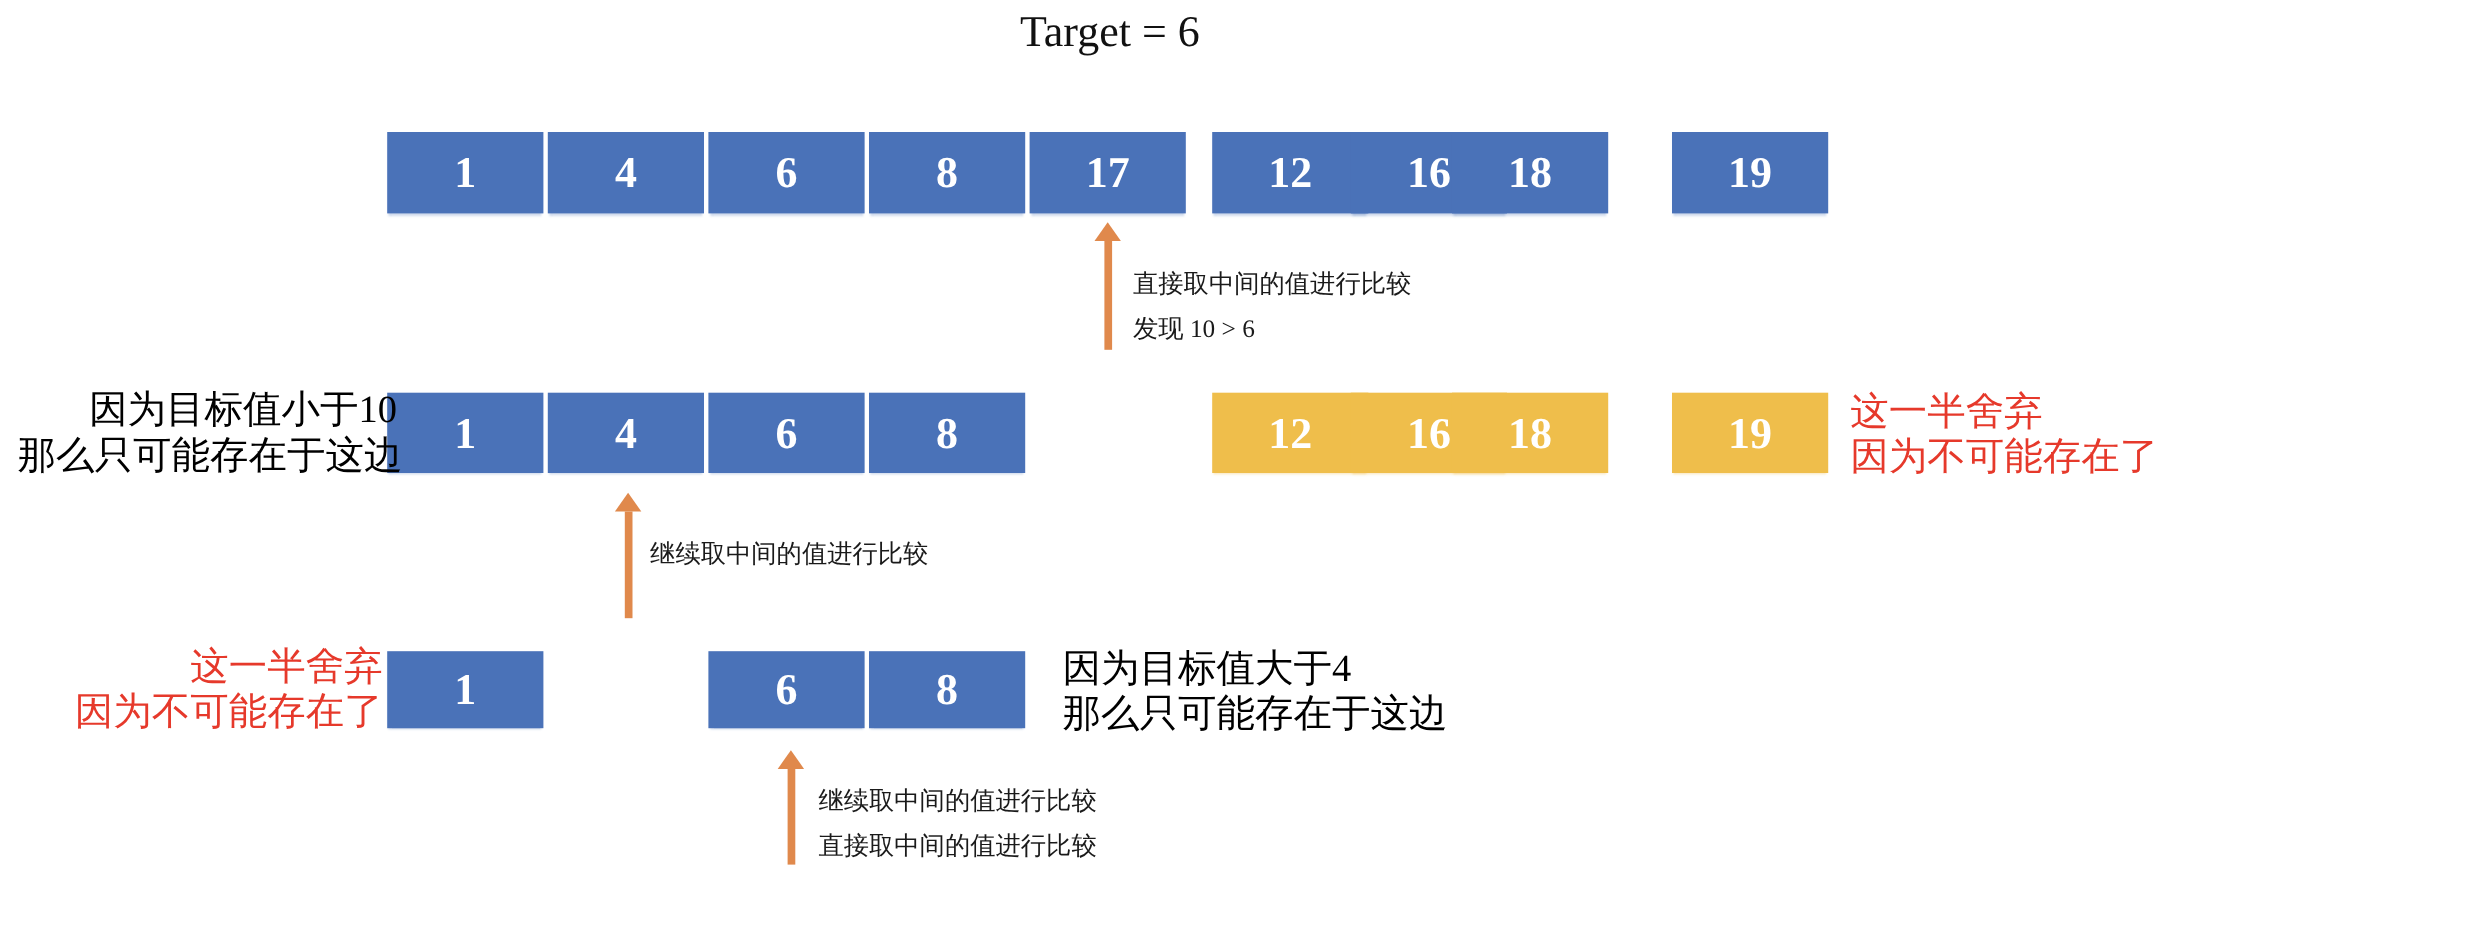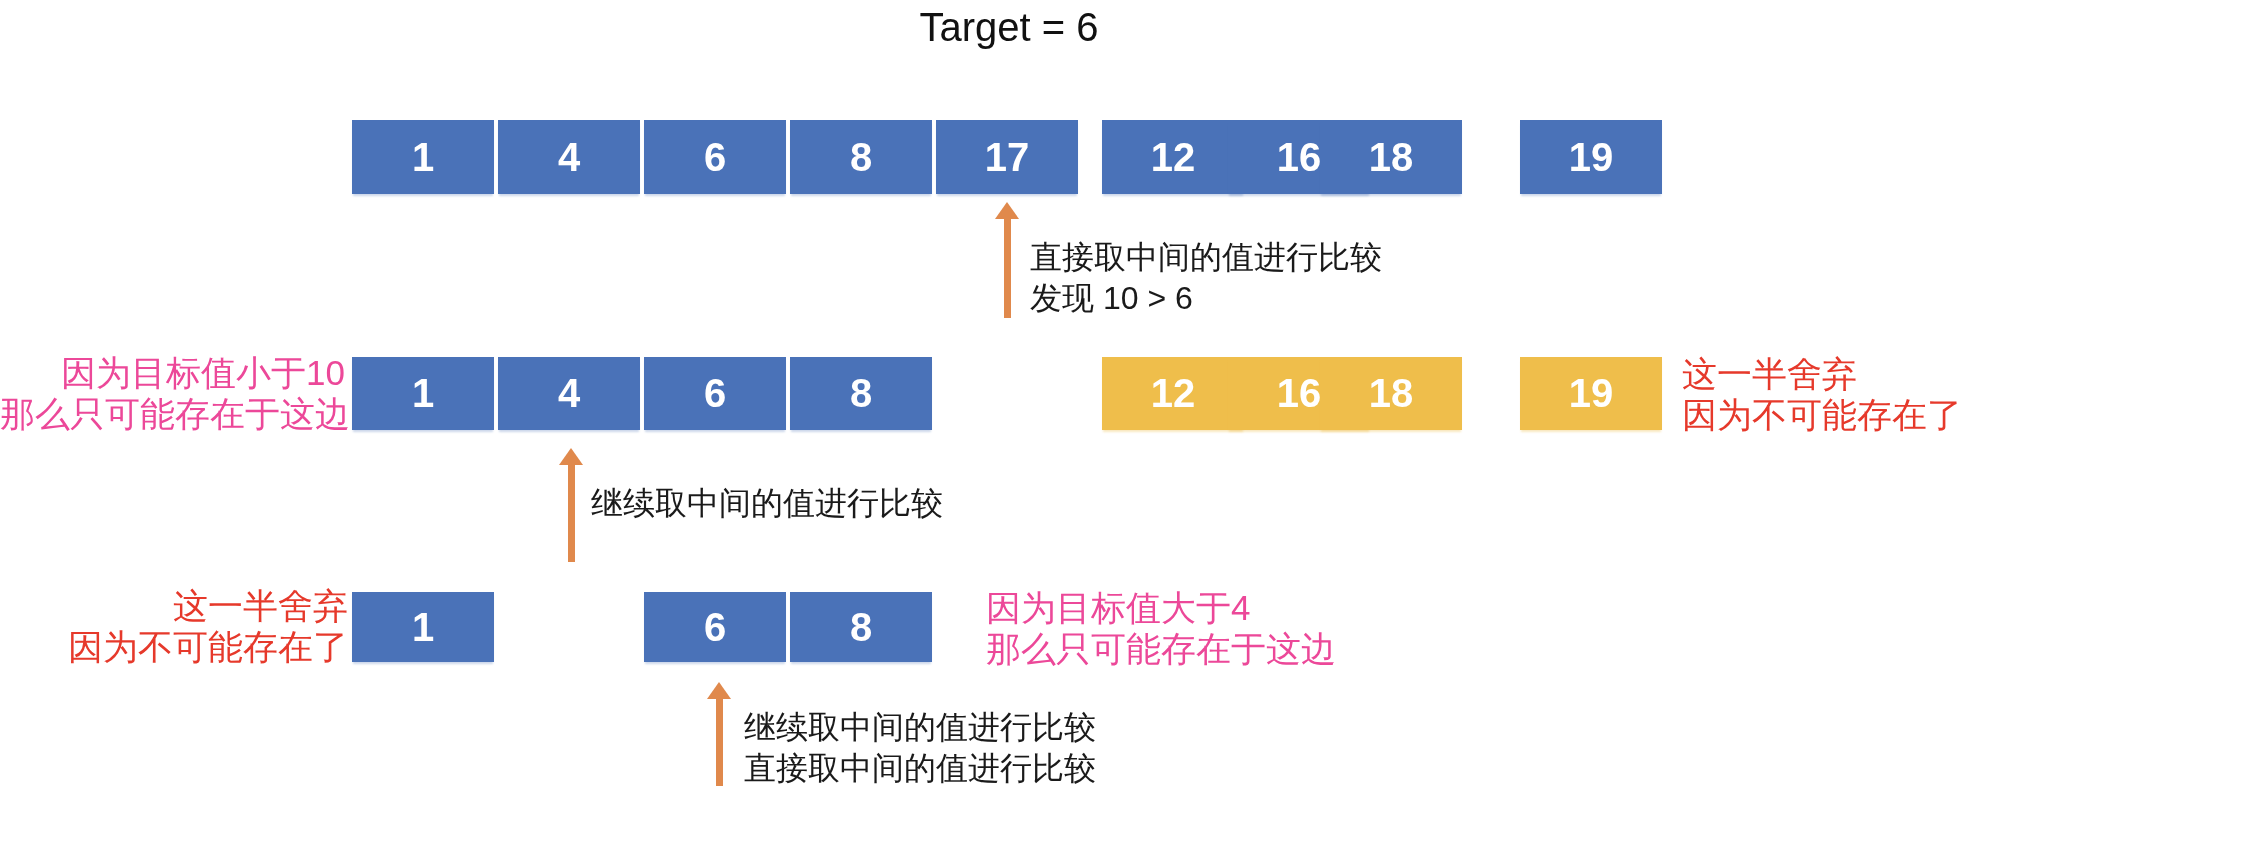--- a/index.html
+++ b/index.html
@@ -1,20 +1,20 @@
 <!DOCTYPE html>
 <html><head>
 <meta charset="utf-8">
 <style>
   html,body{margin:0;padding:0;background:#ffffff;}
   #canvas{
     position:relative;
     width:2030px;height:850px;
     background:#ffffff;
-    font-family:Liberation Sans, sans-serif;
+    font-family:Liberation Serif, serif;
     overflow:hidden;
   }
   .title{
     position:absolute;left:352px;top:5px;width:1314px;
     text-align:center;font-size:40px;color:#111111;
   }
   .cell{
     position:absolute;width:142px;
     text-align:center;color:#ffffff;
     font-size:40px;font-weight:bold;
@@ -29,27 +29,27 @@
   .c5{left:1102px}.c6{left:1228px}.c7{left:1320px}.c8{left:1520px}
   .arrow{position:absolute;width:24px;}
   .arrow .head{
     width:0;height:0;margin:0 auto;
     border-left:12px solid transparent;
     border-right:12px solid transparent;
     border-bottom:17px solid #E0894C;
   }
   .arrow .stem{width:7px;margin:0 auto;background:#E0894C;}
   .note{
-    position:absolute;font-size:32px;line-height:41px;
+    position:absolute;font-size:23px;line-height:41px;
     color:#1A1A1A;white-space:nowrap;
   }
   .side-label{
     position:absolute;font-size:35px;line-height:41px;white-space:nowrap;
   }
-  .green{color:#ec4899;}
+  .green{color:#000000;padding-left:16px;}
   .red{color:#E6392B;}
   .ra{text-align:right;}
 </style>
 </head>
 <body>
 
 <div id="canvas">
 
   <div class="title">Target = 6</div>
 
@@ -99,21 +99,21 @@
   </div>
 
   <div class="cell blue r3 c0">1</div>
   <div class="cell blue r3 c2">6</div>
   <div class="cell blue r3 c3">8</div>
 
   <div class="side-label red ra" style="left:0;top:585px;width:348px;">
     <div>这一半舍弃</div>
     <div>因为不可能存在了</div>
   </div>
-  <div class="side-label green" style="left:950px;top:587px;margin-left:36px;">
+  <div class="side-label green" style="left:950px;top:587px;">
     <div>因为目标值大于4</div>
     <div>那么只可能存在于这边</div>
   </div>
 
   <div class="arrow" style="left:707px;top:682px;">
     <div class="head"></div>
     <div class="stem" style="height:87px;"></div>
   </div>
   <div class="note" style="left:744px;top:707px;">
     <div>继续取中间的值进行比较</div>

